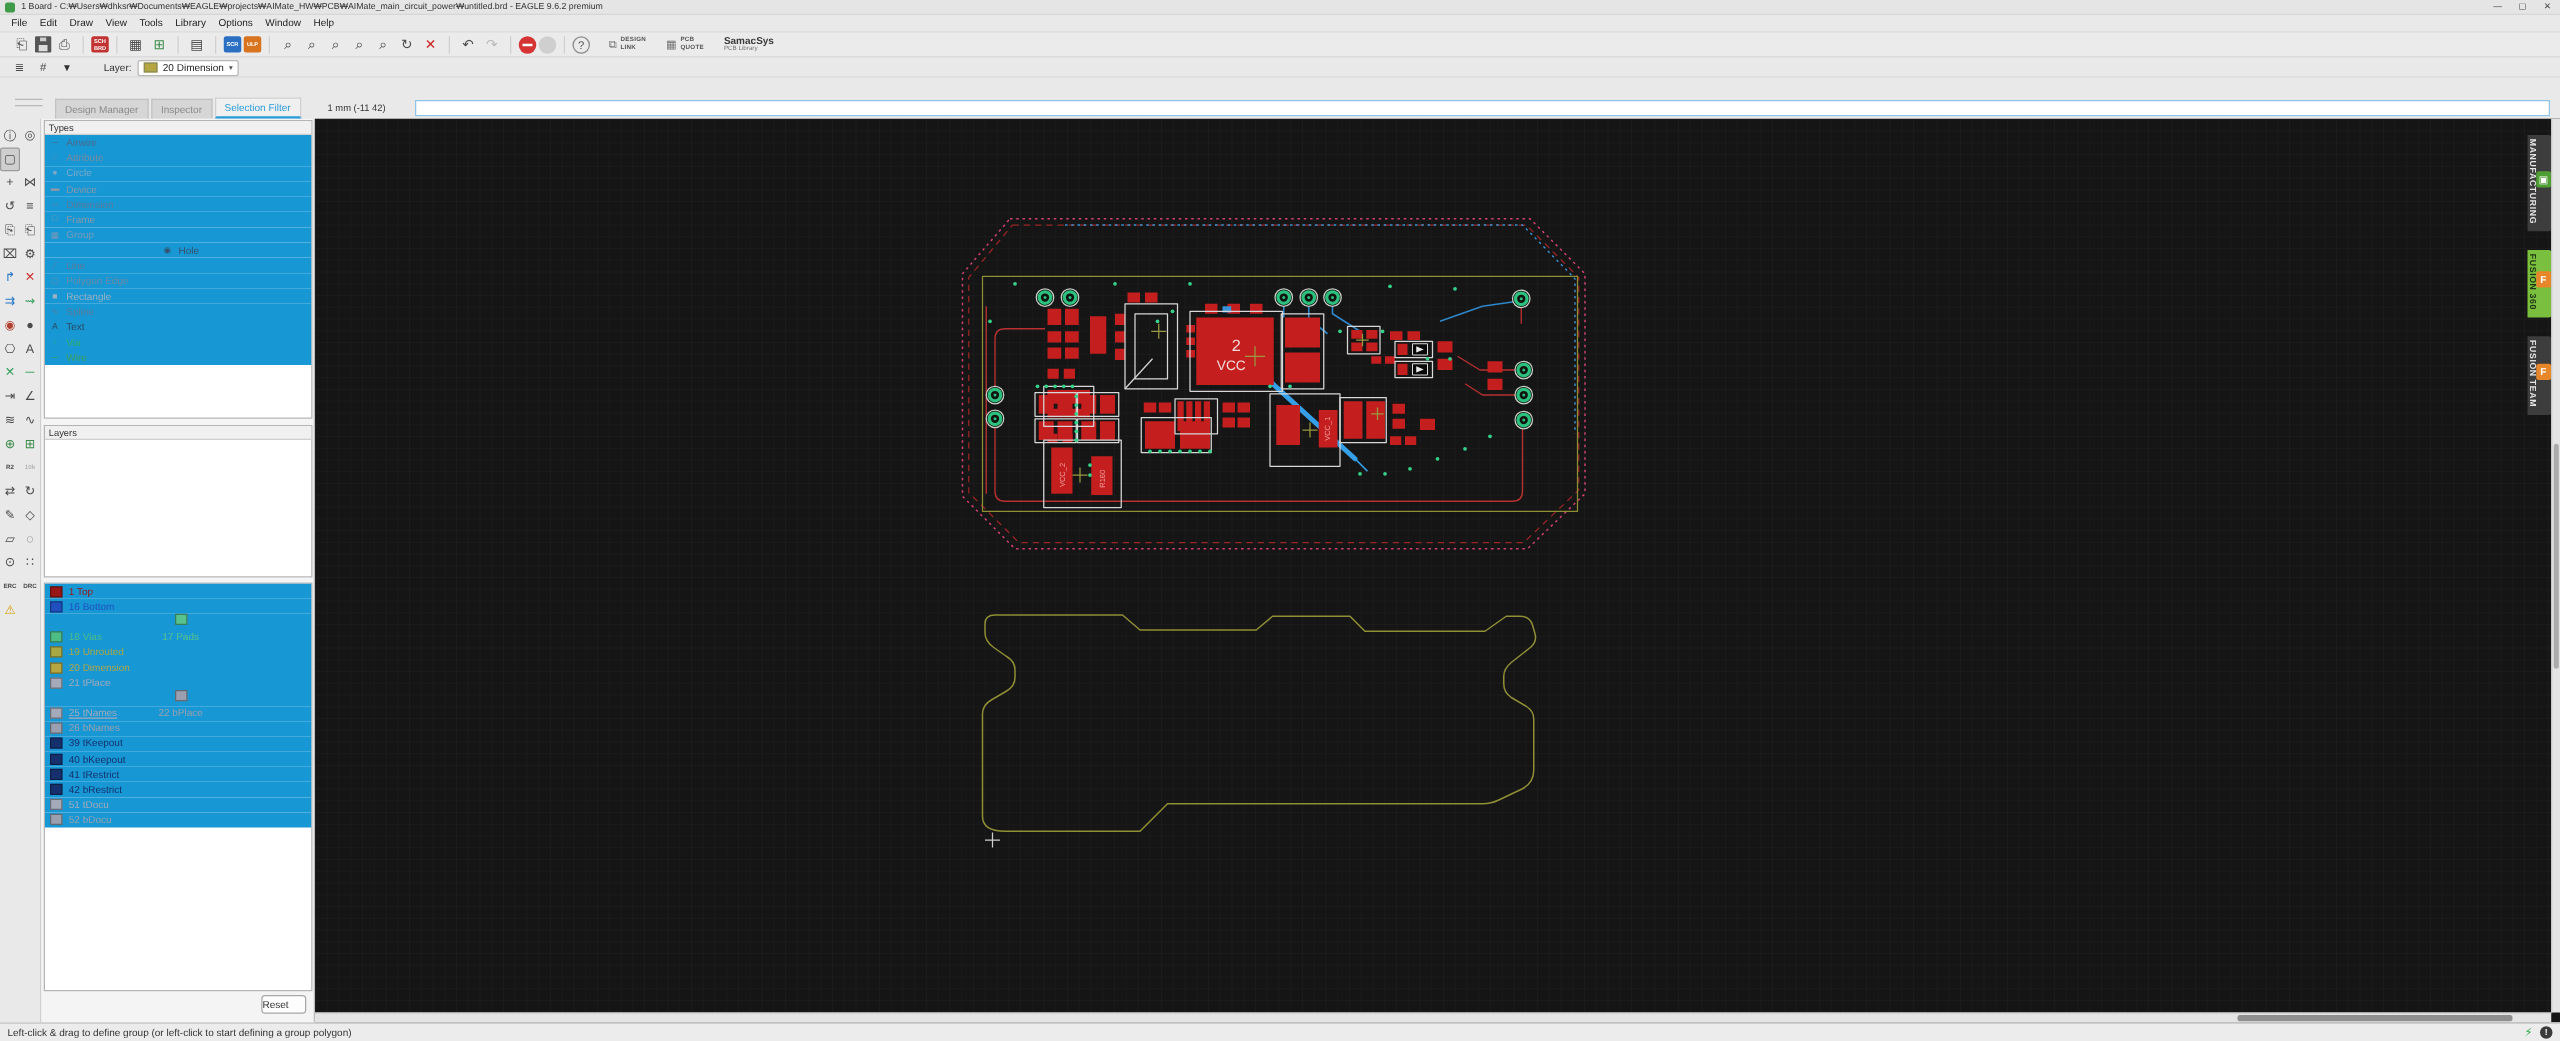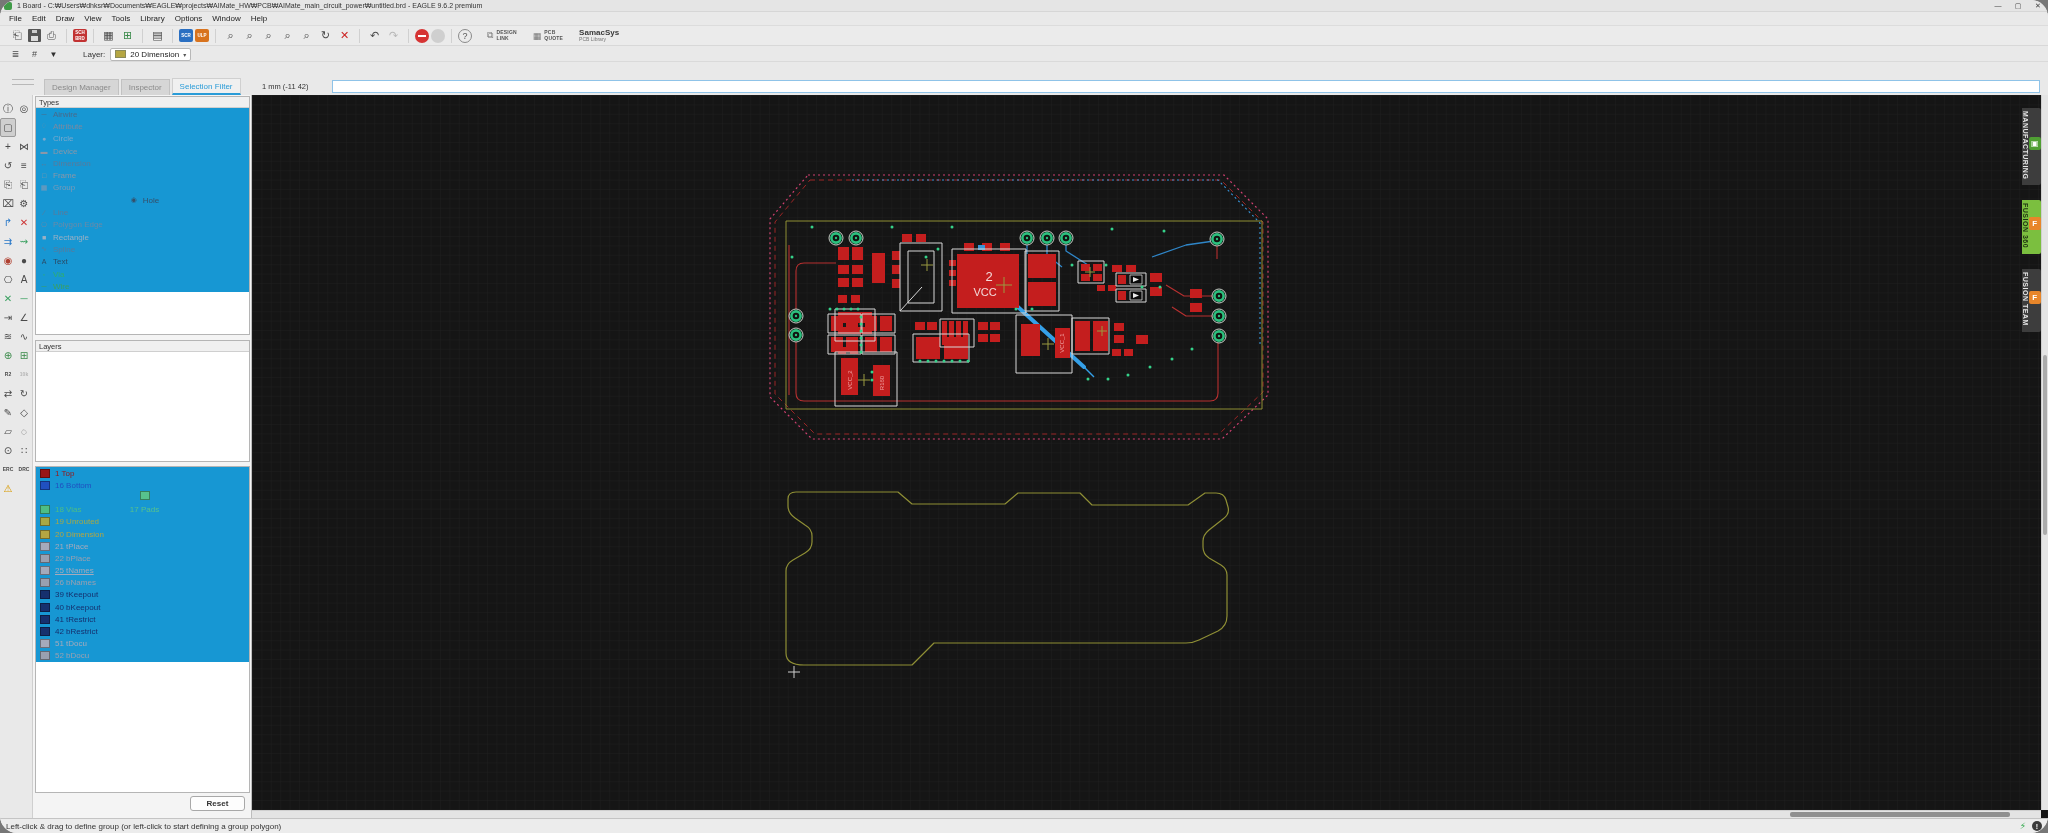--- a/index.html
+++ b/index.html
@@ -1,18 +1,18 @@
 <!DOCTYPE html>
 <html><head>
 <meta charset="utf-8">
 <style>
   html,body{margin:0;padding:0;background:#777;}
   *{box-sizing:border-box;}
   .app{position:relative;width:2048px;height:833px;background:#e9e9e9;overflow:hidden;
-       font-family:"Liberation Sans","DejaVu Sans",sans-serif;color:#222;font-size:8px;border-radius:17px;
+       font-family:"Liberation Sans","DejaVu Sans",sans-serif;color:#222;font-size:8px;
        -webkit-font-smoothing:antialiased;}
   
   .titlebar{position:absolute;top:0;left:0;right:0;height:12px;background:#e5e5e5;border-bottom:1px solid #d6d6d6;display:flex;align-items:center;}
   .appicon{width:8px;height:8px;margin:0 5px 0 4px;background:#3f9b47;border-radius:2px;flex:0 0 auto;}
   .title-text{font-size:7px;color:#333;white-space:nowrap;}
   .wincontrols{margin-left:auto;display:flex;}
   .winbtn{width:20px;height:12px;text-align:center;font-size:7px;line-height:12px;color:#444;}
   
   .menubar{position:absolute;top:13px;left:0;right:0;height:12px;display:flex;align-items:center;padding-left:4px;background:#e9e9e9;}
   .menu-item{padding:0 5px;font-size:8px;color:#222;line-height:12px;}
@@ -71,21 +71,21 @@
   .types-box{top:1px;height:239px;}
   .sets-box{top:245px;height:122px;}
   .colors-box{top:371px;height:327px;}
   .trow{height:12.3px;display:flex;align-items:center;background:#1797d3;color:#0d3950;font-size:8px;padding-left:3px;gap:4px;}
   .ticon{width:10px;text-align:center;font-size:7px;}
   .srow{height:11.8px;line-height:11.8px;font-size:8px;color:#444;padding-left:3px;background:#fff;}
   .srow.current{background:#e6e6e6;}
   .lrow{height:12.2px;display:flex;align-items:center;background:#1797d3;color:#0d3950;font-size:8px;padding-left:4px;gap:5px;}
   .sw{width:10px;height:9px;border:1px solid rgba(0,0,0,.35);flex:0 0 auto;}
   .resetrow{position:absolute;left:2px;right:2px;top:698px;height:25px;}
-  .reset-btn{position:absolute;right:4px;top:3px;width:55px;height:15px;background:#fdfdfd;border:1px solid #a8a8a8;border-radius:3px;font-size:8px;color:#333;text-align:center;line-height:13px;font-weight:bold;}
+  .reset-btn{position:absolute;right:4px;top:3px;width:36px;height:15px;background:#fdfdfd;border:1px solid #a8a8a8;border-radius:3px;font-size:8px;color:#333;line-height:13px;}
   
   .canvas{flex:1;position:relative;background:#151515;overflow:hidden;}
   .canvas svg{position:absolute;top:0;left:0;}
   .vscroll{position:absolute;top:0;right:0;width:7px;bottom:8px;background:#e4e4e4;border-left:1px solid #cfcfcf;}
   .vthumb{position:absolute;left:1px;right:1px;top:260px;height:180px;background:#ababab;border-radius:2px;}
   .hscroll{position:absolute;left:0;right:7px;bottom:0;height:8px;background:#e4e4e4;border-top:1px solid #cfcfcf;}
   .hthumb{position:absolute;top:1px;height:5px;left:1538px;width:220px;background:#8f8f8f;border-radius:2px;}
   
   .rtabs{position:absolute;right:7px;top:13px;width:19px;display:flex;flex-direction:column;gap:15px;}
   .rtab{writing-mode:vertical-rl;display:flex;flex-direction:column;align-items:center;padding:3px 0 6px 0;border-radius:0 2px 2px 0;font-size:7px;font-weight:bold;letter-spacing:.5px;}
@@ -352,21 +352,21 @@
               <span>19 Unrouted</span>
             </div>
             <div class="lrow" style="color: rgb(181, 166, 66);">
               <span class="sw" style="background: rgb(181, 166, 66);"></span>
               <span>20 Dimension</span>
             </div>
             <div class="lrow" style="color: rgb(165, 170, 187);">
               <span class="sw" style="background: rgb(165, 170, 187);"></span>
               <span>21 tPlace</span>
             </div>
-            <div class="lrow" style="color: rgb(154, 160, 176);">
+            <div class="lrow" style="color: rgb(154, 160, 176); flex-direction: column;">
               <span class="sw" style="background: rgb(154, 160, 176);"></span>
               <span>22 bPlace</span>
             </div>
             <div class="lrow" style="color: rgb(165, 170, 187); text-decoration: underline;">
               <span class="sw" style="background: rgb(165, 170, 187);"></span>
               <span>25 tNames</span>
             </div>
             <div class="lrow" style="color: rgb(154, 160, 176);">
               <span class="sw" style="background: rgb(154, 160, 176);"></span>
               <span>26 bNames</span>

